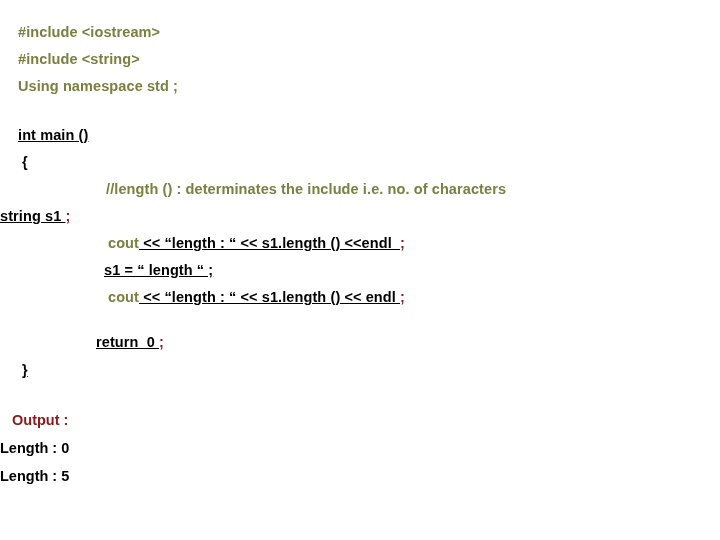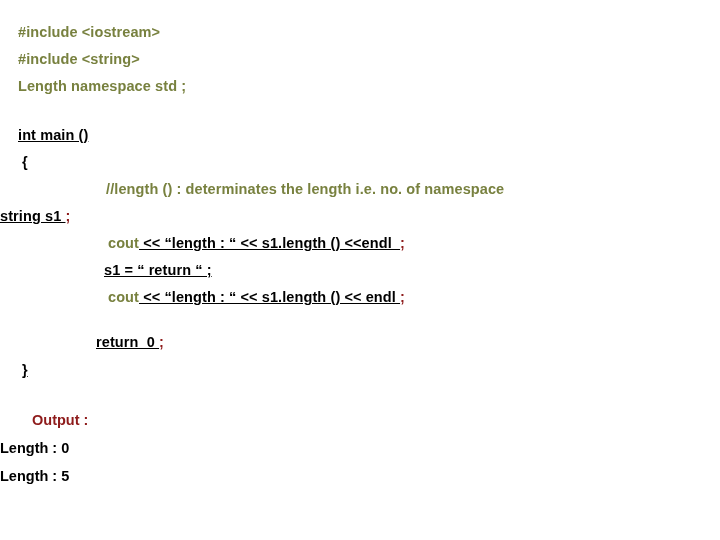--- a/index.html
+++ b/index.html
@@ -68,50 +68,50 @@
 
   .out-line {
     display: block;
     font-family: "Liberation Sans", sans-serif;
     font-weight: bold;
     font-size: 14.5px;
     line-height: 28px;
     height: 28px;
     white-space: pre;
   }
-  .out-head { padding-left: 32px; color: #8E1B1B; }
+  .out-head { padding-left: 12px; color: #8E1B1B; }
   .out-val  { color: #000000; }
 </style>
 </head>
 <body>
 
 <div id="slide">
 
   <div class="code-block">
 
     <div id="includes">
       <span class="line ind-0 c-olive">#include &lt;iostream&gt;</span>
       <span class="line ind-0 c-olive">#include &lt;string&gt;</span>
-      <span class="line ind-0 c-olive">Length namespace std ;</span>
+      <span class="line ind-0 c-olive">Using namespace std ;</span>
     </div>
 
     <div id="main-sig">
       <span class="line ind-0 c-black">int main ()</span>
       <span class="line ind-1 c-black">{</span>
     </div>
 
     <div id="body-lines">
 
-      <span class="line ind-2 c-olive">//length () : determinates the length i.e. no. of namespace</span>
+      <span class="line ind-2 c-olive">//length () : determinates the include i.e. no. of characters</span>
 
       <span class="line ind-3"><span class="c-black">string s1 </span><span class="c-red">;</span></span>
 
       <span class="line ind-4"><span class="c-olive">cout</span><span class="c-black"> &lt;&lt; “length : “ &lt;&lt; s1.length () &lt;&lt;endl  </span><span class="c-red">;</span></span>
 
-      <span class="line ind-5 c-black">s1 = “ return “ ;</span>
+      <span class="line ind-5 c-black">s1 = “ length “ ;</span>
 
       <span class="line ind-4"><span class="c-olive">cout</span><span class="c-black"> &lt;&lt; “length : “ &lt;&lt; s1.length () &lt;&lt; endl </span><span class="c-red">;</span></span>
 
     </div>
 
     <div id="return-block">
       <span class="line ind-6"><span class="c-black">return  0 </span><span class="c-red">;</span></span>
     </div>
 
     <div id="close-brace">

